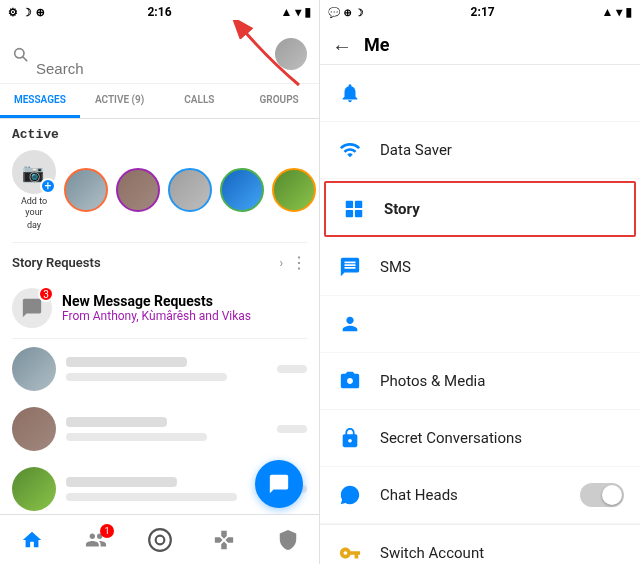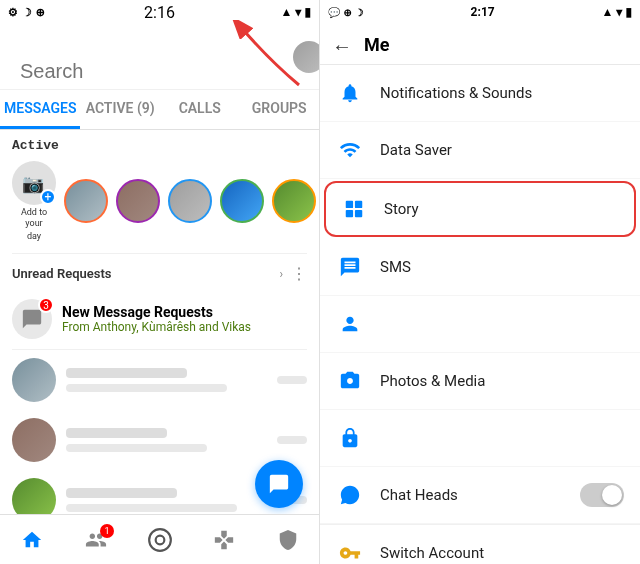--- a/index.html
+++ b/index.html
@@ -33,43 +33,43 @@
       padding: 0 8px;
       font-size: 12px;
       font-weight: 600;
     }
     .status-bar-left .icons-left {
       display: flex;
       gap: 4px;
       align-items: center;
     }
     .status-bar-left .time-left {
-      font-size: 16px;
-      font-weight: 400;
+      font-size: 12px;
+      font-weight: 700;
       position: absolute;
       left: 50%;
       transform: translateX(-50%);
     }
     .status-bar-left .icons-right {
       display: flex;
       gap: 3px;
       align-items: center;
     }
 
     .search-bar {
       display: flex;
       align-items: center;
       padding: 6px 12px;
       gap: 8px;
       border-bottom: 1px solid #f0f0f0;
     }
     .search-bar input {
       border: none;
       outline: none;
-      font-size: 20px;
+      font-size: 15px;
       color: #888;
       flex: 1;
       background: transparent;
       margin-top: 30px;
     }
     .avatar-small {
       width: 32px;
       height: 32px;
       border-radius: 50%;
       background: linear-gradient(135deg, #a0a0a0, #c0c0c0);
@@ -77,21 +77,21 @@
     }
 
     .tabs {
       display: flex;
       border-bottom: 1px solid #e0e0e0;
     }
     .tab {
       flex: 1;
       text-align: center;
       padding: 10px 4px;
-      font-size: 14px;
+      font-size: 10px;
       font-weight: 600;
       color: #888;
       cursor: pointer;
       border-bottom: 3px solid transparent;
     }
     .tab.active {
       color: #0084ff;
       border-bottom: 3px solid #0084ff;
     }
 
@@ -221,21 +221,21 @@
       justify-content: center;
       border: 2px solid #fff;
     }
     .req-text-title {
       font-size: 14px;
       font-weight: 700;
       color: #000;
     }
     .req-text-sub {
       font-size: 12px;
-      color: #4d7c0f;
+      color: #a21caf;
     }
 
     .recent-label {
       font-size: 13px;
       font-weight: 600;
       color: #333;
       padding: 6px 12px 4px;
     }
 
     .chat-list {
@@ -408,21 +408,22 @@
       align-items: center;
       padding: 14px 16px;
       gap: 16px;
       cursor: pointer;
       border-bottom: 1px solid #f5f5f5;
       position: relative;
     }
     .menu-item.highlighted {
       border: 2px solid #e53935;
       margin: 2px 4px;
-      border-radius: 12px;
+      border-radius: 2px;
+      font-weight: bold;
     }
     .menu-icon {
       width: 28px;
       height: 28px;
       display: flex;
       align-items: center;
       justify-content: center;
       flex-shrink: 0;
     }
     .menu-label {
@@ -519,21 +520,21 @@
       <div class="story-bubble avatar-blur-3 story-ring-2"></div>
       <div class="story-bubble avatar-blur-1 story-ring-3"></div>
       <div class="story-bubble avatar-blur-5 story-ring-4"></div>
       <div class="story-bubble avatar-blur-4 story-ring-5"></div>
     </div>
   </div>
 
   <div class="divider"></div>
 
   <div class="unread-requests">
-    <span class="unread-requests-text">Unread Requests</span>
+    <span class="unread-requests-text">Story Requests</span>
     <div style="display:flex;gap:8px;align-items:center;">
       <span class="unread-chevron">›</span>
       <span class="dots-icon">⋮</span>
     </div>
   </div>
 
   <div class="new-message-req">
     <div class="req-icon">
       <svg width="22" height="22" viewBox="0 0 24 24" fill="#888">
           <path d="M20 2H4c-1.1 0-2 .9-2 2v18l4-4h14c1.1 0 2-.9 2-2V4c0-1.1-.9-2-2-2z"></path>
@@ -655,21 +656,20 @@
   </div>
 
   <div class="menu-list">
 
     <div class="menu-item">
       <div class="menu-icon">
         <svg width="22" height="22" viewBox="0 0 24 24" fill="#0084ff">
             <path d="M12 22c1.1 0 2-.9 2-2h-4c0 1.1.9 2 2 2zm6-6v-5c0-3.07-1.64-5.64-4.5-6.32V4c0-.83-.67-1.5-1.5-1.5s-1.5.67-1.5 1.5v.68C7.63 5.36 6 7.92 6 11v5l-2 2v1h16v-1l-2-2z"></path>
           </svg>
       </div>
-      <span class="menu-label">Notifications &amp; Sounds</span>
     </div>
 
     <div class="menu-item">
       <div class="menu-icon">
         <svg width="22" height="22" viewBox="0 0 24 24" fill="#0084ff">
             <path d="M1 9l2 2c4.97-4.97 13.03-4.97 18 0l2-2C16.93 2.93 7.08 2.93 1 9zm8 8l3 3 3-3a4.237 4.237 0 0 0-6 0zm-4-4l2 2a7.074 7.074 0 0 1 10 0l2-2C15.14 9.14 8.87 9.14 5 13z"></path>
           </svg>
       </div>
       <span class="menu-label">Data Saver</span>
     </div>
@@ -711,20 +711,21 @@
       </div>
       <span class="menu-label">Photos &amp; Media</span>
     </div>
 
     <div class="menu-item">
       <div class="menu-icon">
         <svg width="22" height="22" viewBox="0 0 24 24" fill="#0084ff">
             <path d="M18 8h-1V6c0-2.76-2.24-5-5-5S7 3.24 7 6v2H6c-1.1 0-2 .9-2 2v10c0 1.1.9 2 2 2h12c1.1 0 2-.9 2-2V10c0-1.1-.9-2-2-2zm-6 9c-1.1 0-2-.9-2-2s.9-2 2-2 2 .9 2 2-.9 2-2 2zm3.1-9H8.9V6c0-1.71 1.39-3.1 3.1-3.1s3.1 1.39 3.1 3.1v2z"></path>
           </svg>
       </div>
+      <span class="menu-label">Secret Conversations</span>
     </div>
 
     <div class="menu-item">
       <div class="menu-icon">
         <svg width="22" height="22" viewBox="0 0 24 24" fill="#0084ff">
             <path d="M12 2C6.48 2 2 6.48 2 12c0 1.85.5 3.58 1.37 5.06L2 22l4.94-1.37A9.94 9.94 0 0 0 12 22c5.52 0 10-4.48 10-10S17.52 2 12 2z"></path>
           </svg>
       </div>
       <span class="menu-label">Chat Heads</span>
       <div class="toggle-switch"></div>

